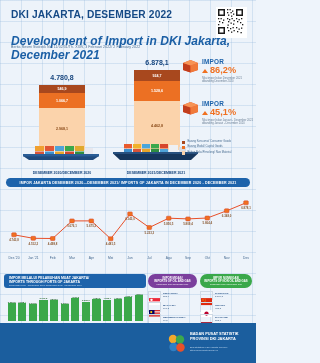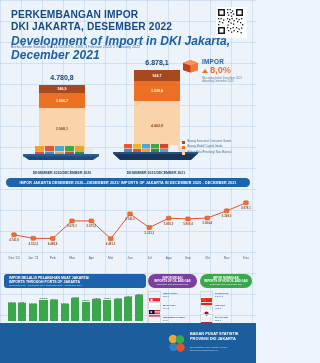--- a/index.html
+++ b/index.html
@@ -87,21 +87,20 @@
   .f-t2{position:absolute;right:6px;top:23px;width:60px;font-size:2.2px;color:#c7ddf2;line-height:2.8px;}
 </style>
 </head>
 <body>
 
 <div class="page">
   <div class="grid"></div>
 
   <div class="header">
     <div class="h-title">
-      <div>PERKEMBANGAN IMPOR</div>
       <div>DKI JAKARTA, DESEMBER 2022</div>
     </div>
     <div class="h-sub">Development of Import in DKI Jakarta, December 2021</div>
     <div class="h-brs">Berita Resmi Statistik No. 11/02/31/Th. XXIV, 3 Februari 2022/ 2 February 2022</div>
     <div class="qr">
       <svg width="27" height="27" viewBox="0 0 27 27">
         <rect width="27" height="27" fill="#fff"></rect>
         <g fill="#1a1a1a">
           <rect x="1" y="1" width="7" height="7"></rect>
             <rect x="2.5" y="2.5" width="4" height="4" fill="#fff"></rect>
@@ -217,25 +216,41 @@
         <svg width="17" height="14" viewBox="0 0 17 14">
           <path d="M1 4 L8.5 1 L16 4 L16 11 L8.5 13.6 L1 11 Z" fill="#e8502a"></path>
           <path d="M1 4 L8.5 6.6 L8.5 13.6 L1 11 Z" fill="#c13d1c"></path>
           <path d="M8.5 6.6 L16 4 L16 11 L8.5 13.6 Z" fill="#f07a3a"></path>
           <path d="M1 4 L8.5 1 L16 4 L8.5 6.6 Z" fill="#f79455"></path>
         </svg>
       </div>
       <div class="kpi-label">IMPOR</div>
       <div class="kpi-val">
         <span class="tri"></span>
-        <span>8,0%</span>
+        <span>86,2%</span>
       </div>
       <div class="kpi-note">Nilai impor bulan Desember 2021 dibanding Desember 2020</div>
     </div>
 
+    <div class="kpi">
+      <div class="kpi-box">
+        <svg width="17" height="14" viewBox="0 0 17 14">
+          <path d="M1 4 L8.5 1 L16 4 L16 11 L8.5 13.6 L1 11 Z" fill="#e8502a"></path>
+          <path d="M1 4 L8.5 6.6 L8.5 13.6 L1 11 Z" fill="#c13d1c"></path>
+          <path d="M8.5 6.6 L16 4 L16 11 L8.5 13.6 Z" fill="#f07a3a"></path>
+          <path d="M1 4 L8.5 1 L16 4 L8.5 6.6 Z" fill="#f79455"></path>
+        </svg>
+      </div>
+      <div class="kpi-label">IMPOR</div>
+      <div class="kpi-val">
+        <span class="tri"></span>
+        <span>45,1%</span>
+      </div>
+      <div class="kpi-note">Nilai impor bulan Januari - Desember 2021 dibanding Januari - Desember 2020</div>
+    </div>
   </div>
 
   <div class="legend">
     <div class="lg-item">
       <span class="lg-sw" style="background:#a8481e;"></span>
       <span class="lg-tx">Barang Konsumsi/ Consumer Goods</span>
     </div>
     <div class="lg-item">
       <span class="lg-sw" style="background:#ec7023;"></span>
       <span class="lg-tx">Barang Modal/ Capital Goods</span>

